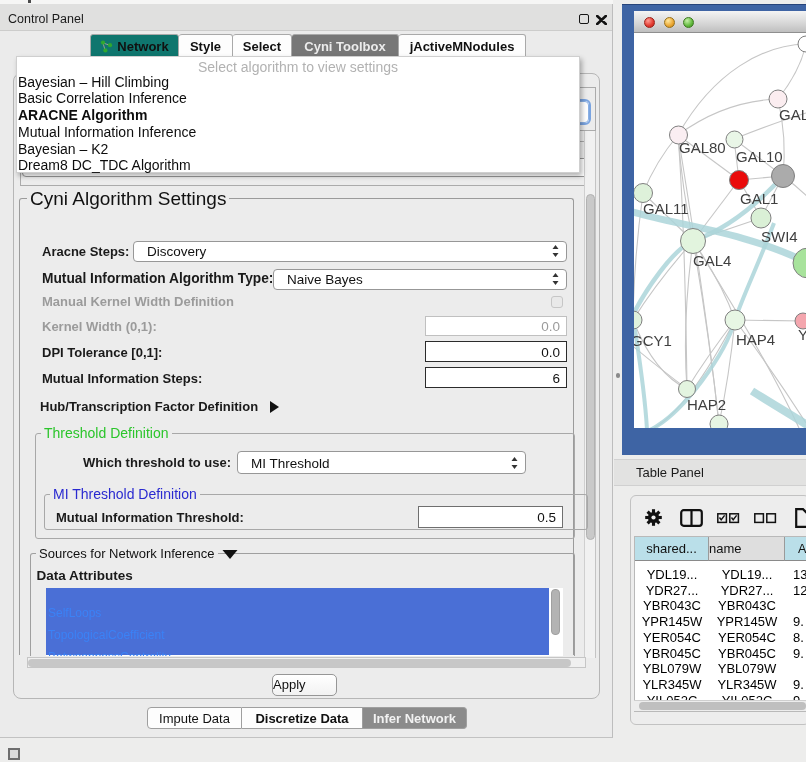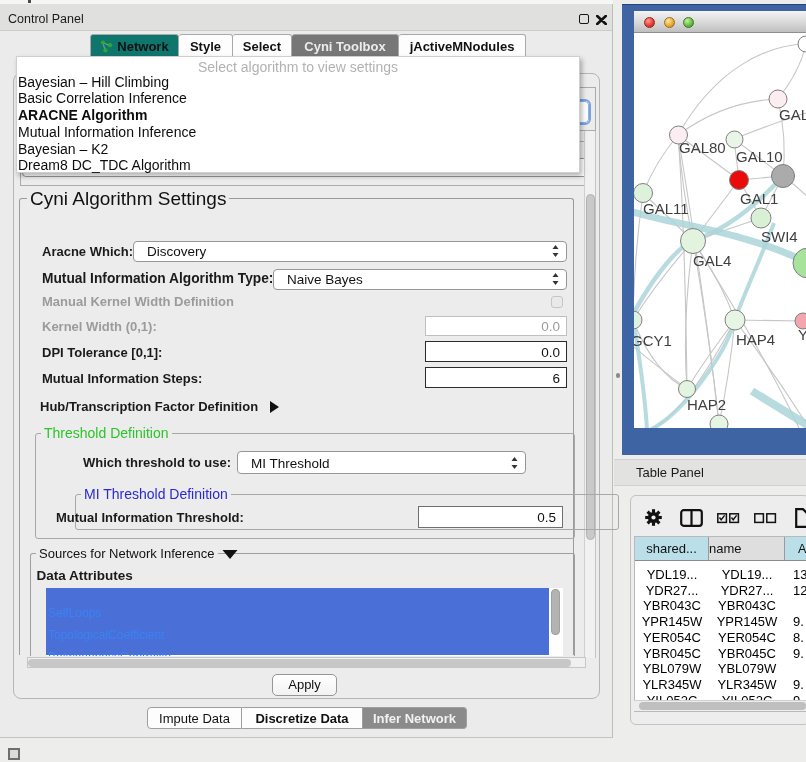--- a/index.html
+++ b/index.html
@@ -56,21 +56,21 @@
   <div class="abs" style="left:20px;top:141px;width:576px;height:45px;border:1px solid #ababab;background:#ececec;"></div>
   <div class="abs combo" style="left:22px;top:158px;width:566px;height:19px;"></div>
 
   <div class="abs" style="left:584px;top:131px;width:12px;height:527px;background:#f1f1f1;border-left:1px solid #cfcfcf;border-right:1px solid #c4c4c4;"></div>
   <div class="abs" style="left:585.5px;top:194px;width:9px;height:346px;background:#c9c9c9;border:1px solid #b2b2b2;border-radius:5px;"></div>
 
   <div class="groupbox" style="left:19px;top:198px;width:555px;height:457px;border-color:#9b9b9b;border-bottom:none;border-radius:3px 3px 0 0;">
     <span class="grouplabel" style="color:#111;left:7px;">Cyni Algorithm Settings</span>
   </div>
 
-  <div class="lbl" style="left:42px;top:244px;">Aracne Which:</div>
+  <div class="lbl" style="left:42px;top:244px;">Aracne Steps:</div>
   <div class="combo" style="left:133px;top:240.5px;width:434px;height:21px;">
       <span class="tx">Discovery</span>
     <svg class="ar" viewBox="0 0 7 12">
         <path d="M3.5 0 L6.5 4 H0.5 Z M3.5 12 L0.5 8 H6.5 Z" fill="#333"></path>
       </svg>
     </div>
   <div class="lbl" style="left:42px;top:271px;font-size:13.75px;">Mutual Information Algorithm Type:</div>
   <div class="combo" style="left:273px;top:268.5px;width:294px;height:21px;">
       <span class="tx">Naive Bayes</span>
     <svg class="ar" viewBox="0 0 7 12">
@@ -100,21 +100,21 @@
   <div class="groupbox" style="left:35px;top:433px;width:540px;height:106px;border-color:#a8a8a8;">
     <span class="grouplabel" style="color:#2bc52b;font-size:14px;left:5px;">Threshold Definition</span>
   </div>
   <div class="lbl" style="left:83px;top:455px;">Which threshold to use:</div>
   <div class="combo" style="left:237px;top:451px;width:289px;height:23px;">
       <span class="tx">MI Threshold</span>
     <svg class="ar" viewBox="0 0 7 12">
         <path d="M3.5 0 L6.5 4 H0.5 Z M3.5 12 L0.5 8 H6.5 Z" fill="#333"></path>
       </svg>
     </div>
-  <div class="groupbox" style="left:44px;top:494px;width:544px;height:36px;border-color:#a8a8a8;margin-left:31px;">
+  <div class="groupbox" style="left:44px;top:494px;width:544px;height:36px;border-color:#a8a8a8;">
     <span class="grouplabel" style="color:#2a2ad0;font-size:14px;left:5px;">MI Threshold Definition</span>
   </div>
   <div class="lbl" style="left:56px;top:510px;">Mutual Information Threshold:</div>
   <div class="field" style="left:418px;top:506px;width:145px;height:22px;border:1px solid #6f6f6f;">
       <span>0.5</span>
     </div>
 
   <div class="abs" style="left:30px;top:553px;width:545px;height:103px;border:1px solid #9f9f9f;border-bottom:none;border-radius:3px 3px 0 0;"></div>
   <div class="abs" style="left:36px;top:546px;background:#ececec;padding:0 3px;font-size:13px;color:#111;white-space:nowrap;">Sources for Network Inference</div>
   <svg class="abs" style="left:222px;top:549px;" width="16px" height="11" viewBox="0 0 16 11">
@@ -124,21 +124,21 @@
 
   <div class="abs" style="left:46px;top:588px;width:517px;height:68px;background:#fff;overflow:hidden;">
     <div class="abs" style="left:0;top:0;width:503px;height:67px;background:#4a6fd6;"></div>
     <div class="abs" style="left:2px;top:1.5px;width:490px;font-size:12px;color:#3b82f6;line-height:22px;margin-top:12px;">SelfLoops<br>TopologicalCoefficient<br>BetweennessCentrality<br>gal4RGexp</div>
     <div class="abs" style="left:505px;top:1px;width:9px;height:46px;background:#b3b3b3;border:1px solid #a0a0a0;border-radius:4px;"></div>
   </div>
 
   <div class="abs" style="left:27px;top:657px;width:559px;height:11px;background:#f0f0f0;border:1px solid #c6c6c6;"></div>
   <div class="abs" style="left:28px;top:658.5px;width:543px;height:8px;background:#c7c7c7;border-radius:4px;"></div>
 
-  <div class="abs" style="left:272px;top:674px;width:65px;height:22px;background:linear-gradient(#ffffff,#f2f2f2);border:1px solid #969696;border-radius:5px;text-align:center;line-height:20px;font-size:13px;color:#111;">Apply</div>
+  <div class="abs" style="left:272px;top:674px;width:65px;height:22px;background:linear-gradient(#ffffff,#f2f2f2);border:1px solid #969696;border-radius:5px;text-align:left;line-height:20px;font-size:13px;color:#111;">Apply</div>
 
   <div class="abs" id="bottabs" style="left:147px;top:707px;height:22px;">
       <div class="abs" style="left: 0px; top: 0px; width: 95px; height: 22px; border: 1px solid rgb(159, 159, 159); background: rgb(253, 253, 253); color: rgb(17, 17, 17); font-size: 13px; font-weight: normal; text-align: center; line-height: 21px; border-radius: 4px 0px 0px 4px; white-space: nowrap;">Impute Data</div>
       <div class="abs" style="left: 95px; top: 0px; width: 121px; height: 22px; border-top: 1px solid rgb(159, 159, 159); border-right: 1px solid rgb(159, 159, 159); border-bottom: 1px solid rgb(159, 159, 159); border-image: initial; border-left: none; background: rgb(253, 253, 253); color: rgb(17, 17, 17); font-size: 13px; font-weight: bold; text-align: center; line-height: 21px; border-radius: 0px; white-space: nowrap;">Discretize Data</div>
       <div class="abs" style="left: 216px; top: 0px; width: 104px; height: 22px; border-top: 1px solid rgb(159, 159, 159); border-right: 1px solid rgb(159, 159, 159); border-bottom: 1px solid rgb(159, 159, 159); border-image: initial; border-left: none; background: rgb(139, 139, 139); color: rgb(242, 242, 242); font-size: 13px; font-weight: bold; text-align: center; line-height: 21px; border-radius: 0px 4px 4px 0px; white-space: nowrap;">Infer Network</div>
     </div>
 </div>
 
 <div class="abs" style="left:8px;top:748px;width:12px;height:12px;border:2px solid #6e6e6e;background:#dcdcdc;"></div>
 

